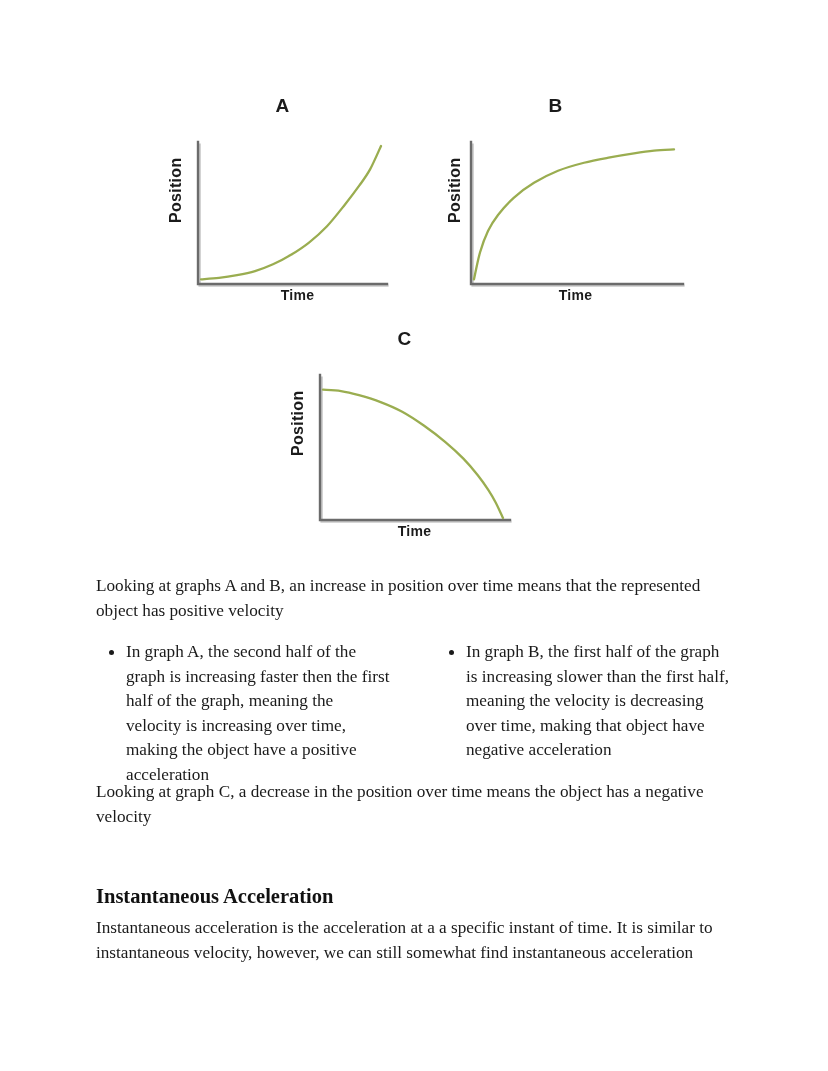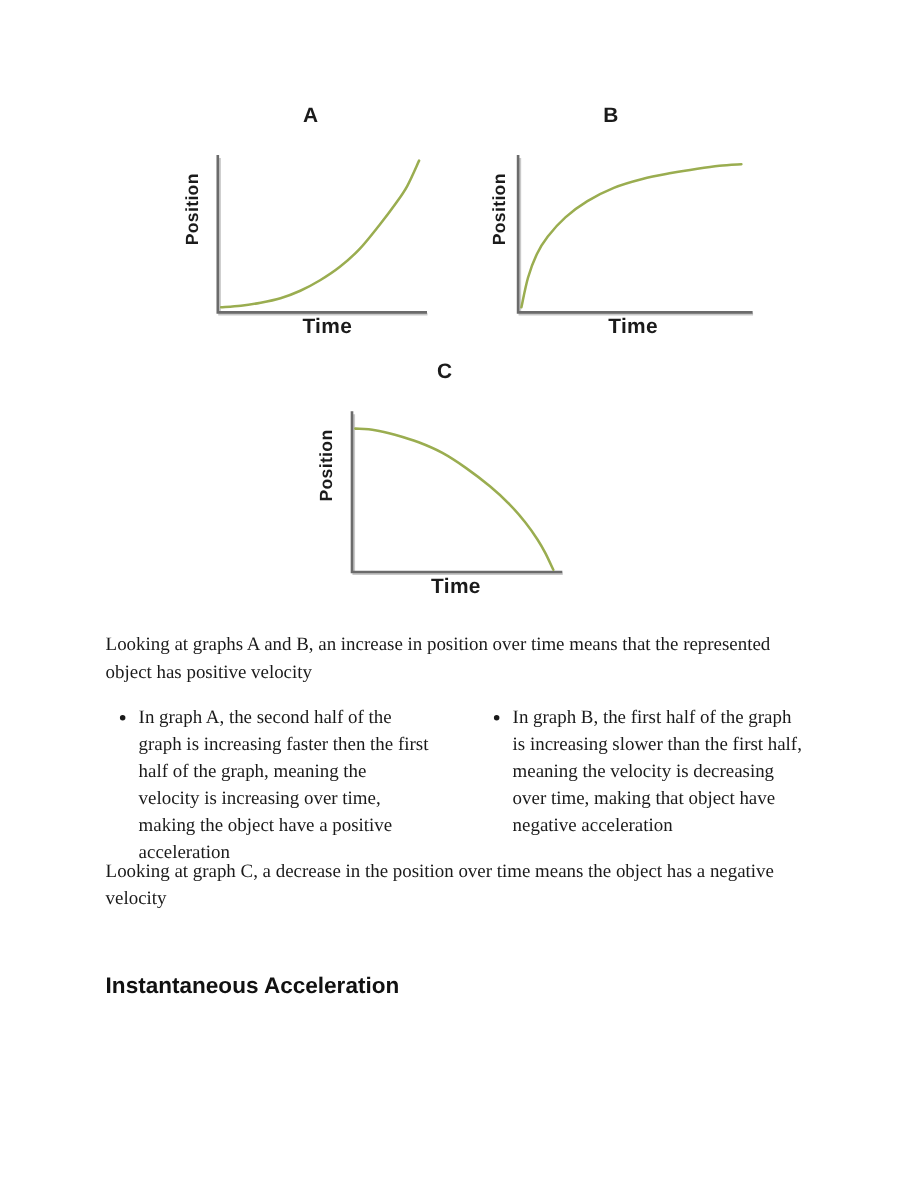--- a/index.html
+++ b/index.html
@@ -60,21 +60,21 @@
     transform-origin: left top;
     transform: rotate(-90deg);
     white-space: nowrap;
     letter-spacing: 0.3px;
   }
 
   .xlabel {
     position: absolute;
     font-family: "Liberation Sans", sans-serif;
     font-weight: bold;
-    font-size: 19px;
+    font-size: 14px;
     color: #1b1b1b;
     text-align: center;
     white-space: nowrap;
     letter-spacing: 0.3px;
   }
 
   
   .body-text {
     position: absolute;
     left: 96px;
@@ -115,21 +115,21 @@
     left: -17px;
     top: 10px;
     width: 5px;
     height: 5px;
     border-radius: 50%;
     background: #1a1a1a;
   }
 
   h2.section-heading {
     margin: 0;
-    font-family: Liberation Sans, sans-serif;
+    font-family: Liberation Serif, serif;
     font-weight: bold;
     font-size: 20.5px;
     line-height: 27px;
     color: #111111;
   }
 
   
   .footer {
     position: absolute;
     left: 36px;
@@ -218,15 +218,18 @@
 
   <div class="body-text" style="top:780px;">
     <p class="para" style="width:650px;">Looking at graph C, a decrease in the position over time means the object has a negative velocity</p>
   </div>
 
 
   <div class="body-text" style="top:883px;">
     <h2 class="section-heading">Instantaneous Acceleration</h2>
   </div>
 
+  <div class="body-text" style="top:916px; width:640px;">
+    <p class="para">Instantaneous acceleration is the acceleration at a a specific instant of time. It is similar to instantaneous velocity, however, we can still somewhat find instantaneous acceleration</p>
+  </div>
 
 
 </div>
 
 </body></html>

